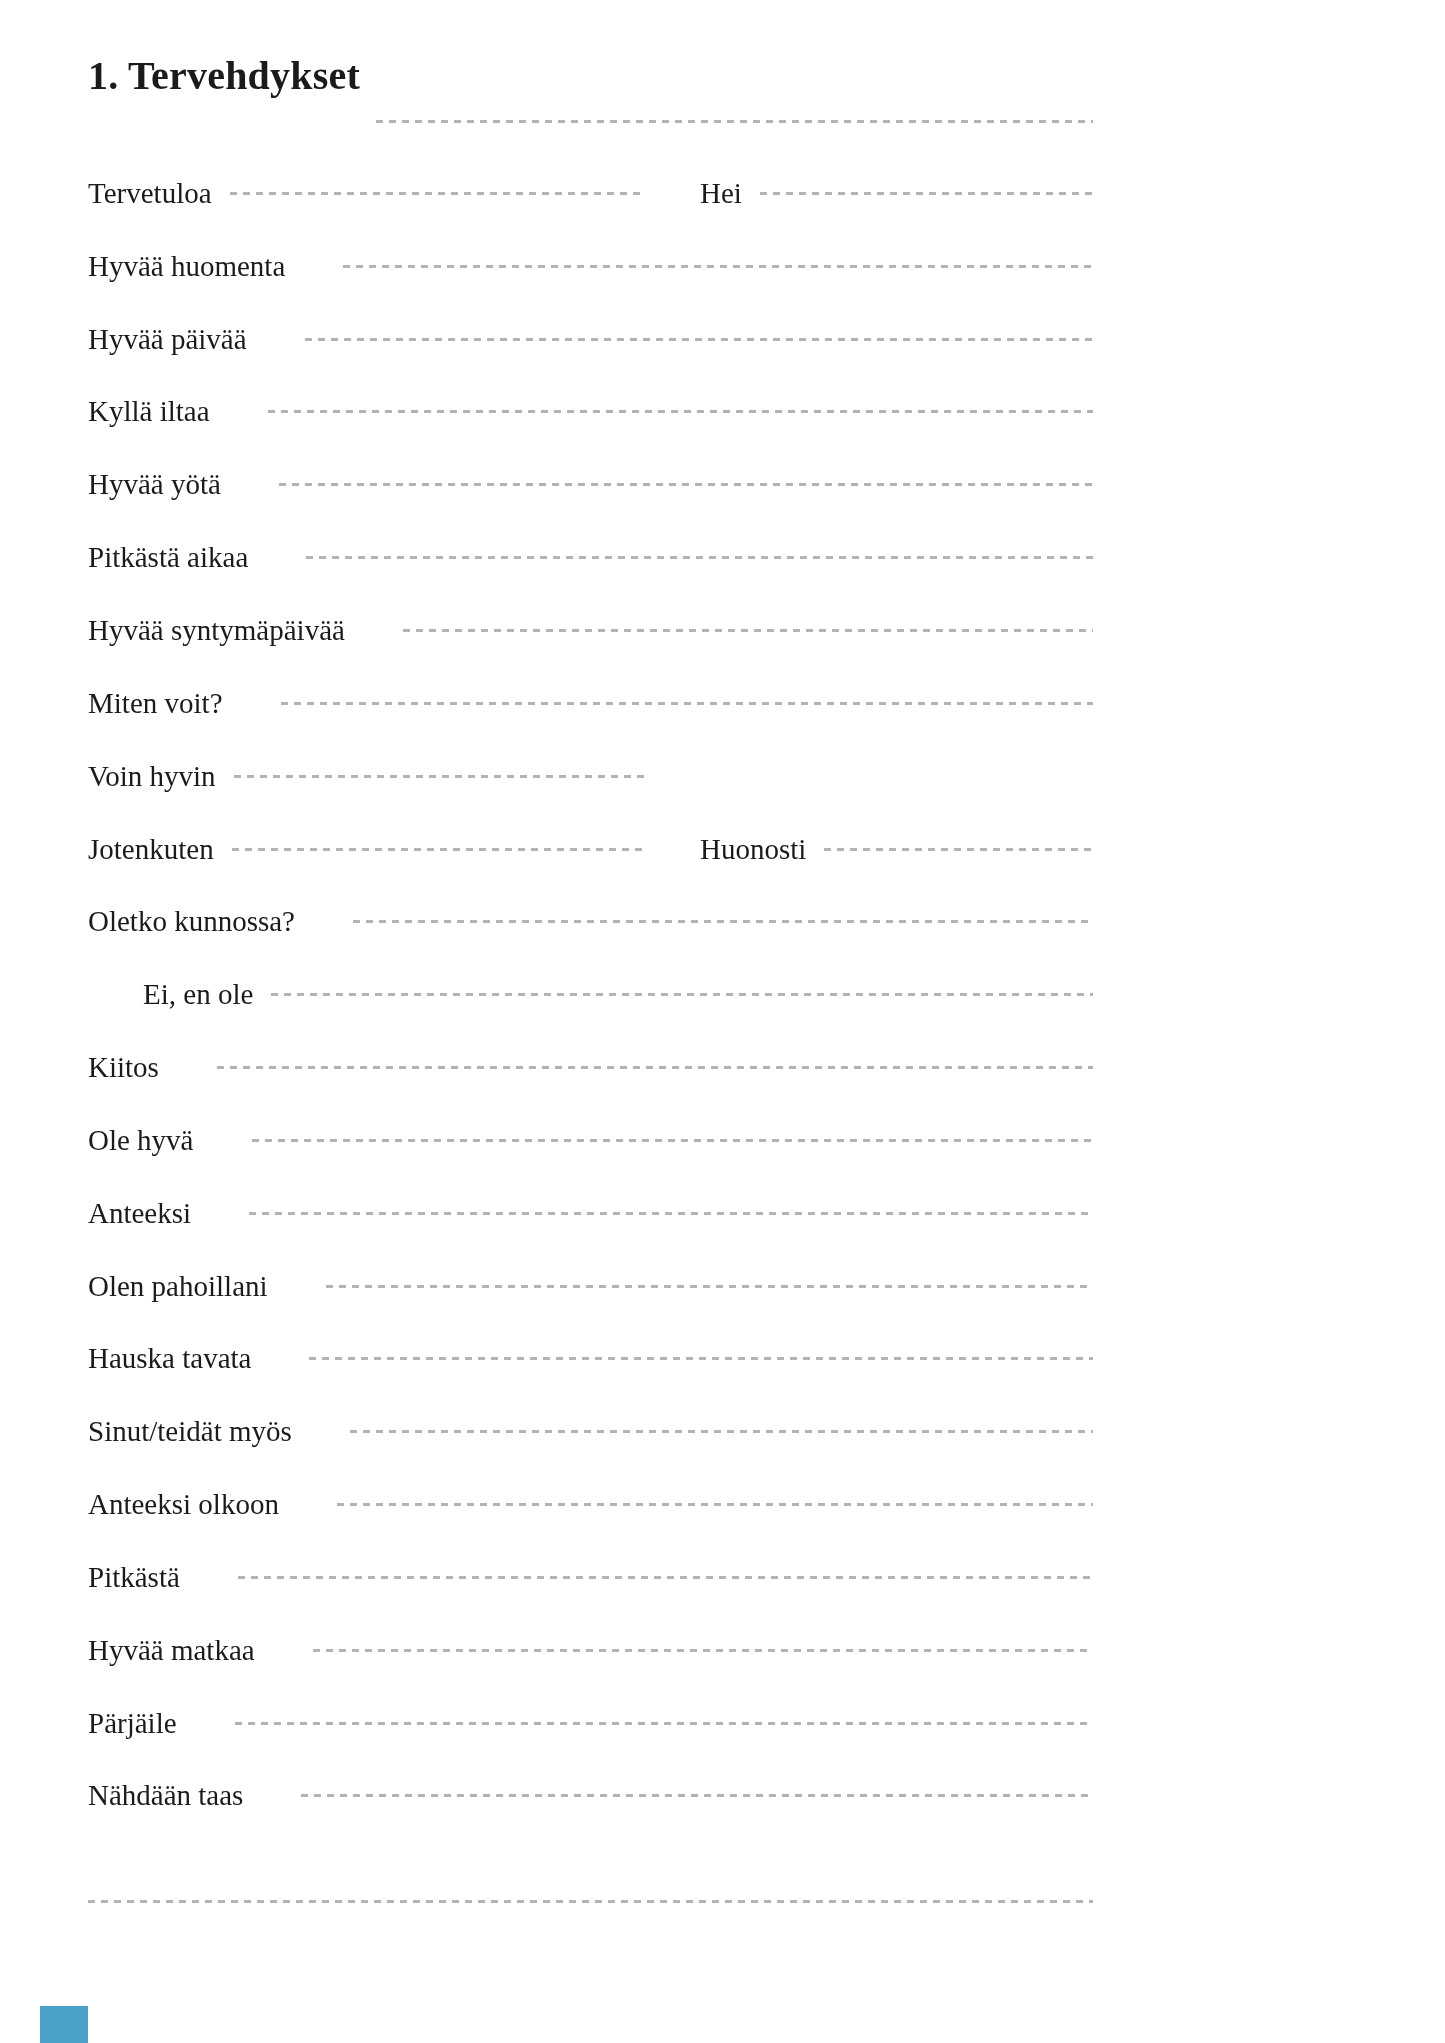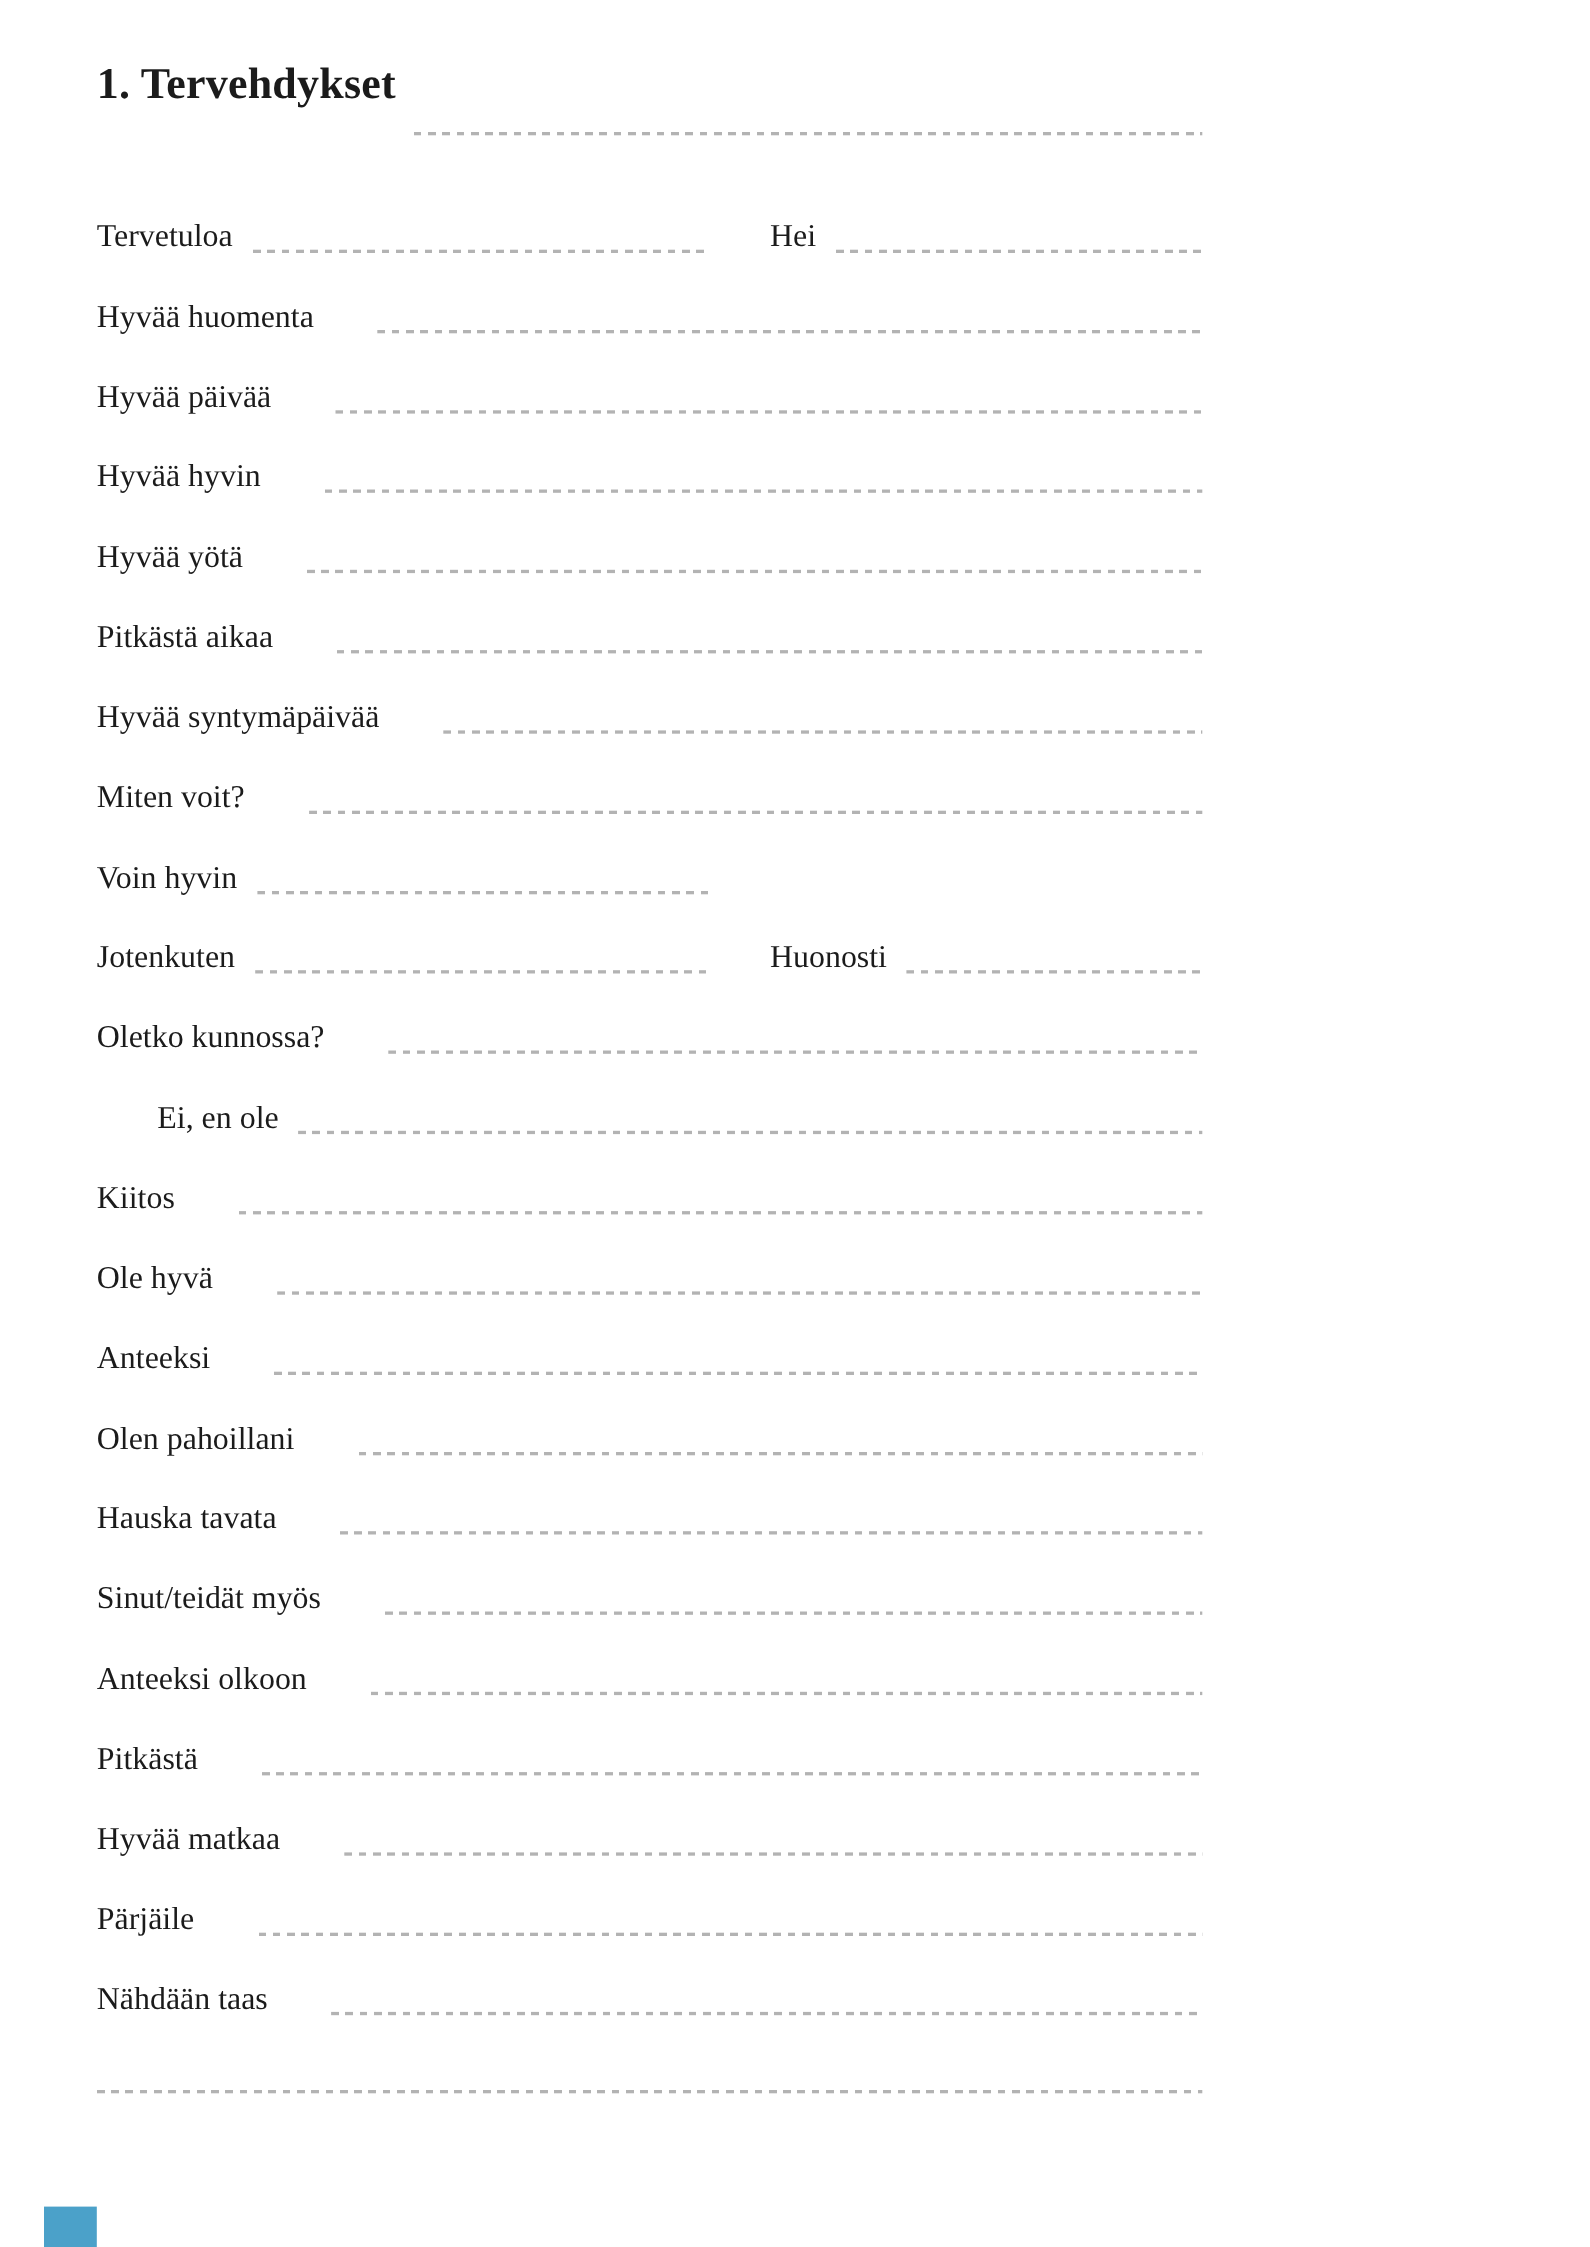--- a/index.html
+++ b/index.html
@@ -33,21 +33,21 @@
     left: 88px;
     right: 88px;
     top: 157px;
   }
   .row {
     display: flex;
     height: 72.85px;
   }
   .cell {
     display: flex;
-    align-items: flex-end;
+    align-items: center;
     min-width: 0;
   }
   .cell.single { flex: 1 1 auto; gap: 40px; }
   .cell.col1 { width: 557px; flex: 0 0 557px; }
   .cell.col2 { flex: 1 1 auto; margin-left: 55px; }
   .term {
     font-size: 29px;
     line-height: 1;
     white-space: nowrap;
   }
@@ -105,21 +105,21 @@
 
     <div class="row">
       <div class="cell single">
         <span class="term">Hyvää päivää</span>
         <div class="leader"></div>
       </div>
     </div>
 
     <div class="row">
       <div class="cell single">
-        <span class="term">Hyvää hyvin</span>
+        <span class="term">Kyllä iltaa</span>
         <div class="leader"></div>
       </div>
     </div>
 
     <div class="row">
       <div class="cell single">
         <span class="term">Hyvää yötä</span>
         <div class="leader"></div>
       </div>
     </div>

